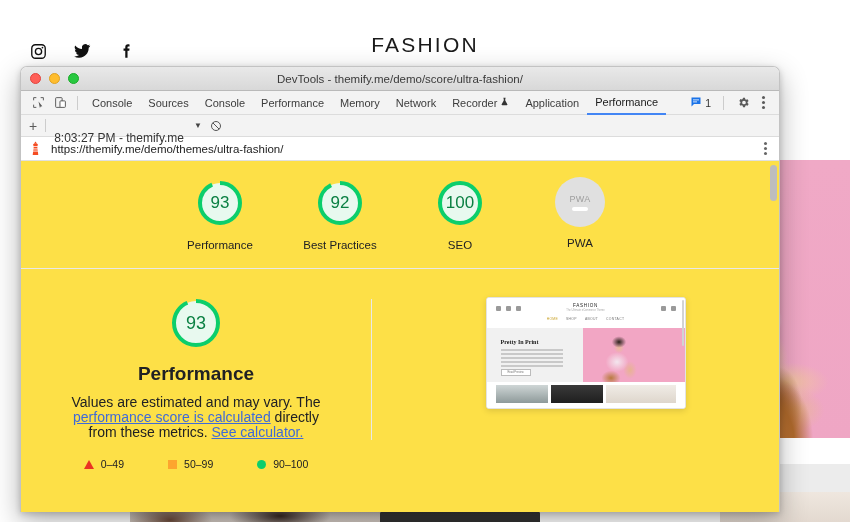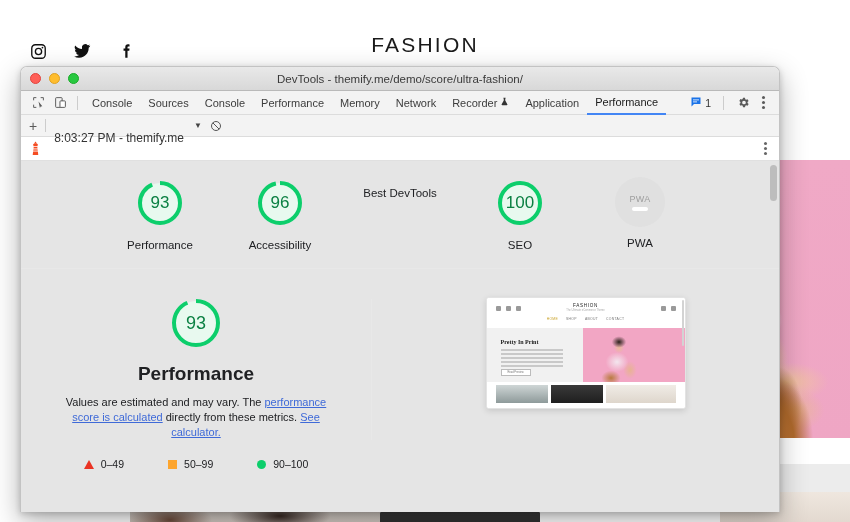--- a/index.html
+++ b/index.html
@@ -102,21 +102,21 @@
   .dt-url {
     height:24px; background:#fff; border-bottom:1px solid #e0e0e0;
     display:flex; align-items:center; padding:0 8px; gap:9px;
   }
   .lh-icon { display:flex; align-items:center; }
   .url-text { font-size:11.5px; color:#222; }
   .url-kebab { margin-left:auto; display:flex; flex-direction:column; gap:2px; padding:0 4px;}
   .url-kebab i { width:3px;height:3px;background:#666;border-radius:50%; display:block;}
 
   
-  .report { position:relative; height:352px; background:#e5e5e5; overflow:hidden; }
+  .report { position:relative; height:352px; background:#fde047; overflow:hidden; }
   .scrollbar { position:absolute; right:2px; top:4px; width:7px; height:36px;
                background:#bdbdbd; border-radius:4px; }
 
   .scores {
     display:flex; justify-content:center; gap:42px; padding-top:16px;
   }
   .score-item { width:78px; display:flex; flex-direction:column; align-items:center; }
   .gauge { position:relative; width:52px; height:52px; }
   .gauge svg { display:block; transform: rotate(-90deg); }
   .gauge .val {
@@ -131,21 +131,21 @@
 
   .divider-h { margin-top:16px; height:1px; background:#e8e8e8; }
 
   .perf-wrap { display:flex; padding-top:26px; }
   .perf-left { width:350px; display:flex; flex-direction:column; align-items:center; }
   .big-gauge { position:relative; width:56px; height:56px; }
   .big-gauge svg { display:block; transform:rotate(-90deg); }
   .big-gauge .val { position:absolute; inset:0; display:flex; align-items:center; justify-content:center;
       font-size:18px; color:#0b8043; }
   .perf-title { margin-top:12px; font-size:19px; color:#202124; font-weight:bold; }
-  .perf-desc { margin-top:10px; width:268px; text-align:center; font-size:11px; color:#202124; line-height:15px; }
+  .perf-desc { margin-top:10px; width:268px; text-align:center; font-size:14px; color:#202124; line-height:15px; }
   .perf-desc a { color:#3f6ad8; text-decoration:underline; }
   .legend { margin-top:18px; display:flex; gap:44px; align-items:center; }
   .leg { display:flex; align-items:center; gap:7px; font-size:10.5px; color:#202124; }
   .tri { width:0;height:0;border-left:5px solid transparent;border-right:5px solid transparent;border-bottom:9px solid #ea3323;}
   .sq { width:9px;height:9px;background:#fda52e;}
   .cir { width:9px;height:9px;border-radius:50%;background:#0cce6b;}
 
   .perf-divider { width:1px; background:#e8e8e8; margin:4px 20px 30px 0; }
 
   
@@ -324,20 +324,21 @@
     <div class="dt-url">
       <span class="lh-icon">
         <svg width="13" height="15" viewBox="0 0 24 28" fill="none">
           <path d="M12 1l3 4h-6l3-4z" fill="#f44b21"></path>
           <rect x="8" y="5" width="8" height="5" rx="1" fill="#f44b21"></rect>
           <path d="M8.6 11h6.8l1.8 15H6.8L8.6 11z" fill="#f44b21"></path>
           <rect x="7" y="14" width="10" height="1.6" fill="#fff"></rect>
           <rect x="6.6" y="18" width="10.8" height="1.6" fill="#fff"></rect>
         </svg>
       </span>
+      <span class="url-text">https://themify.me/demo/themes/ultra-fashion/</span>
       <span class="url-kebab">
           <i></i>
           <i></i>
           <i></i>
         </span>
     </div>
 
     <div class="report">
       <div class="scrollbar"></div>
 
@@ -347,33 +348,30 @@
           <div class="gauge">
             <svg width="52" height="52" viewBox="0 0 52 52">
               <circle cx="26" cy="26" r="20" fill="#e8f9ef"></circle>
               <circle cx="26" cy="26" r="20" fill="none" stroke="#0cce6b" stroke-width="4" stroke-dasharray="116.87 8.79" stroke-linecap="butt"></circle>
             </svg>
             <span class="val">93</span>
           </div>
           <div class="score-label">Performance</div>
         </div>
 
+
         <div class="score-item">
           <div class="gauge">
             <svg width="52" height="52" viewBox="0 0 52 52">
               <circle cx="26" cy="26" r="20" fill="#e8f9ef"></circle>
-              <circle cx="26" cy="26" r="20" fill="none" stroke="#0cce6b" stroke-width="4" stroke-dasharray="120.64 5.03" stroke-linecap="butt"></circle>
+              <circle cx="26" cy="26" r="20" fill="none" stroke="#0cce6b" stroke-width="4" stroke-dasharray="115.61 10.05" stroke-linecap="butt"></circle>
             </svg>
-            <span class="val">96</span>
-          </div>
-          <div class="score-label">Accessibility</div>
-        </div>
-
-        <div class="score-item">
-          <div class="score-label">Best DevTools</div>
+            <span class="val">92</span>
+          </div>
+          <div class="score-label">Best Practices</div>
         </div>
 
         <div class="score-item">
           <div class="gauge">
             <svg width="52" height="52" viewBox="0 0 52 52">
               <circle cx="26" cy="26" r="20" fill="#e8f9ef"></circle>
               <circle cx="26" cy="26" r="20" fill="none" stroke="#0cce6b" stroke-width="4"></circle>
             </svg>
             <span class="val">100</span>
           </div>

